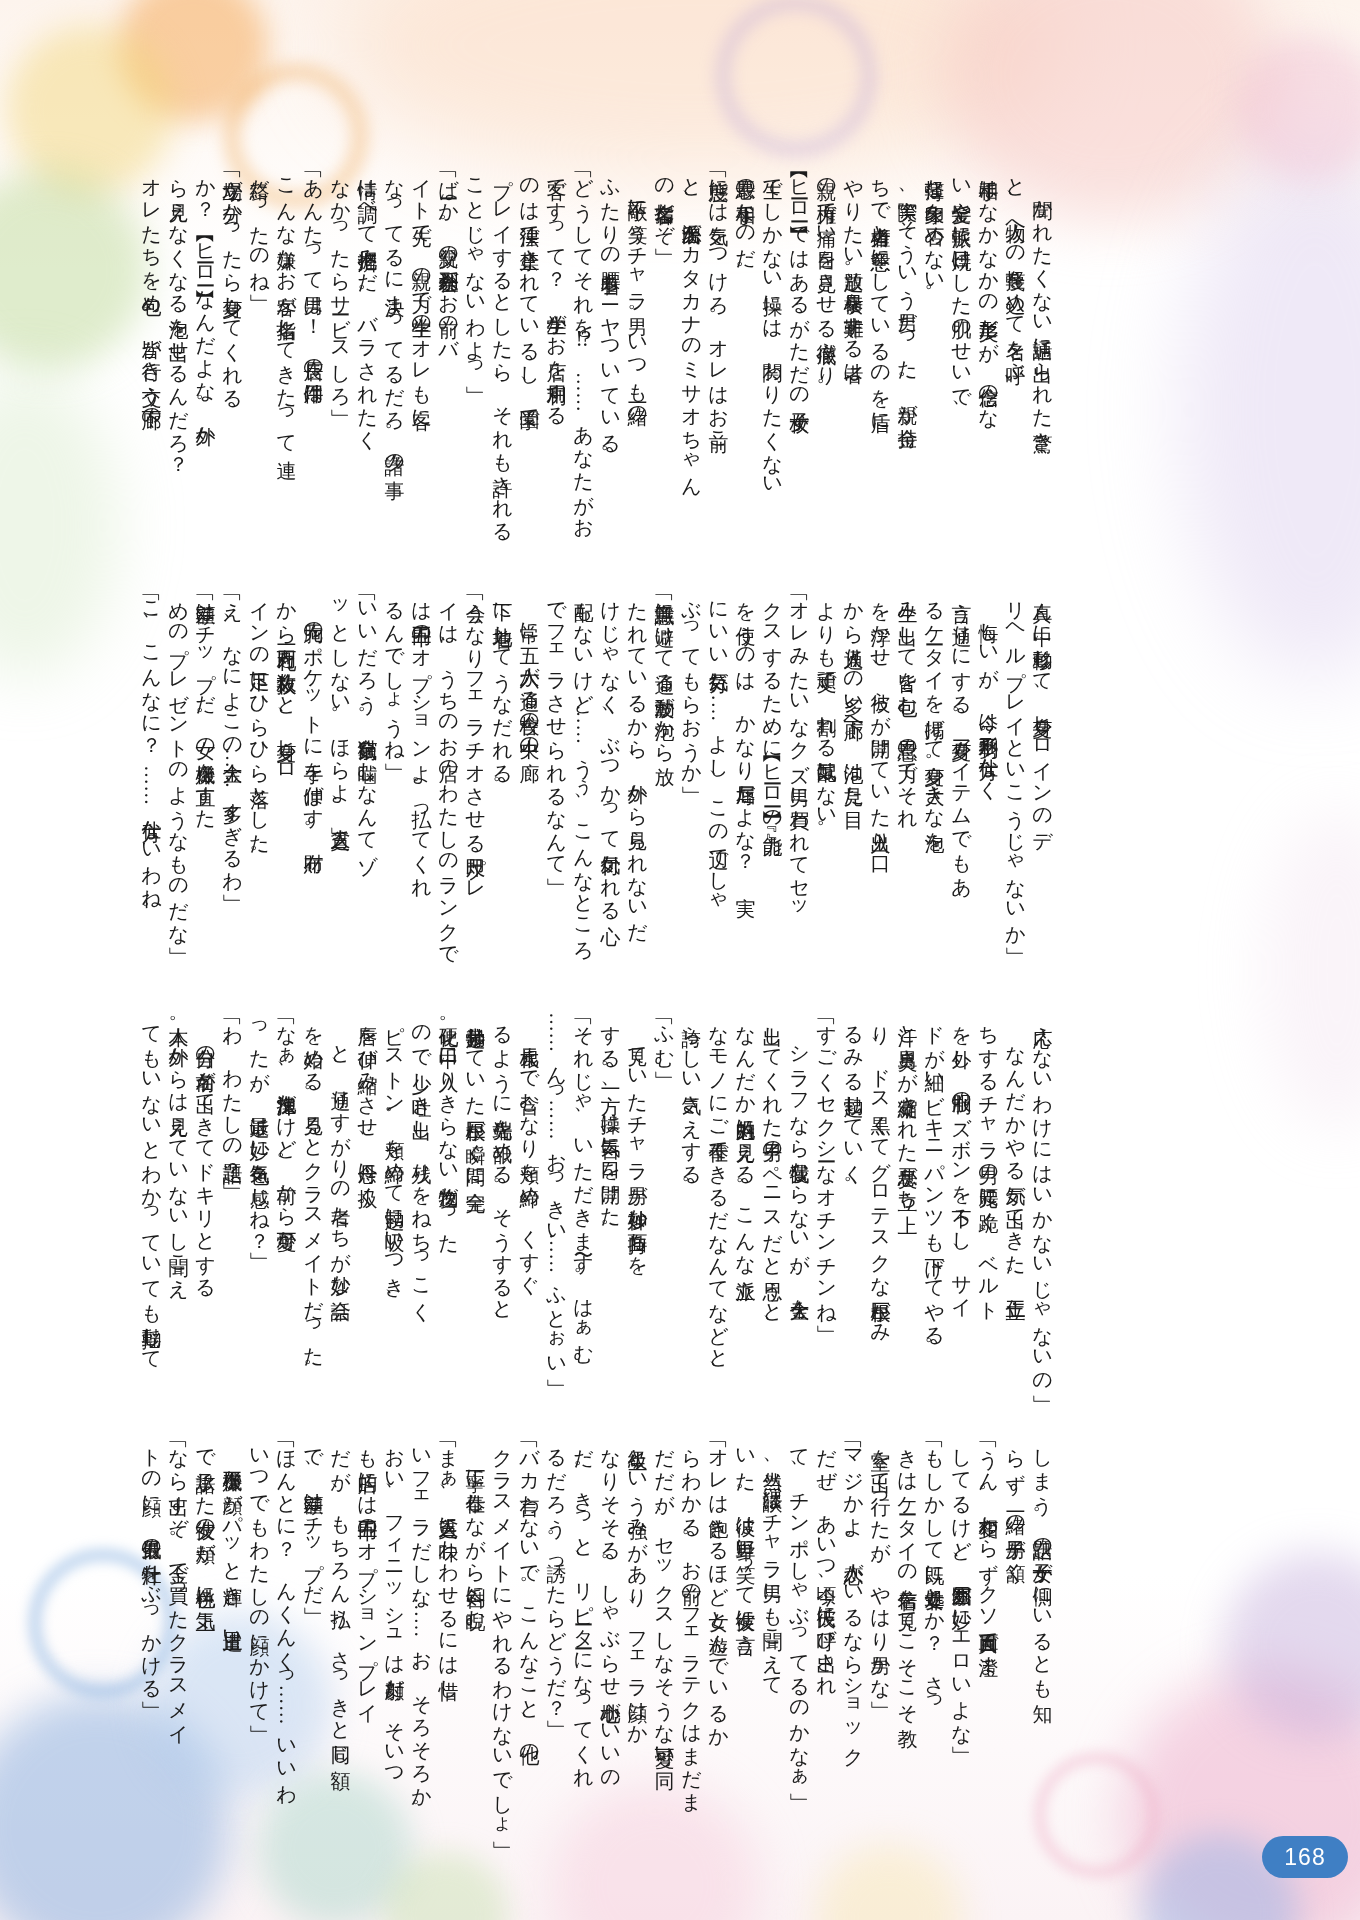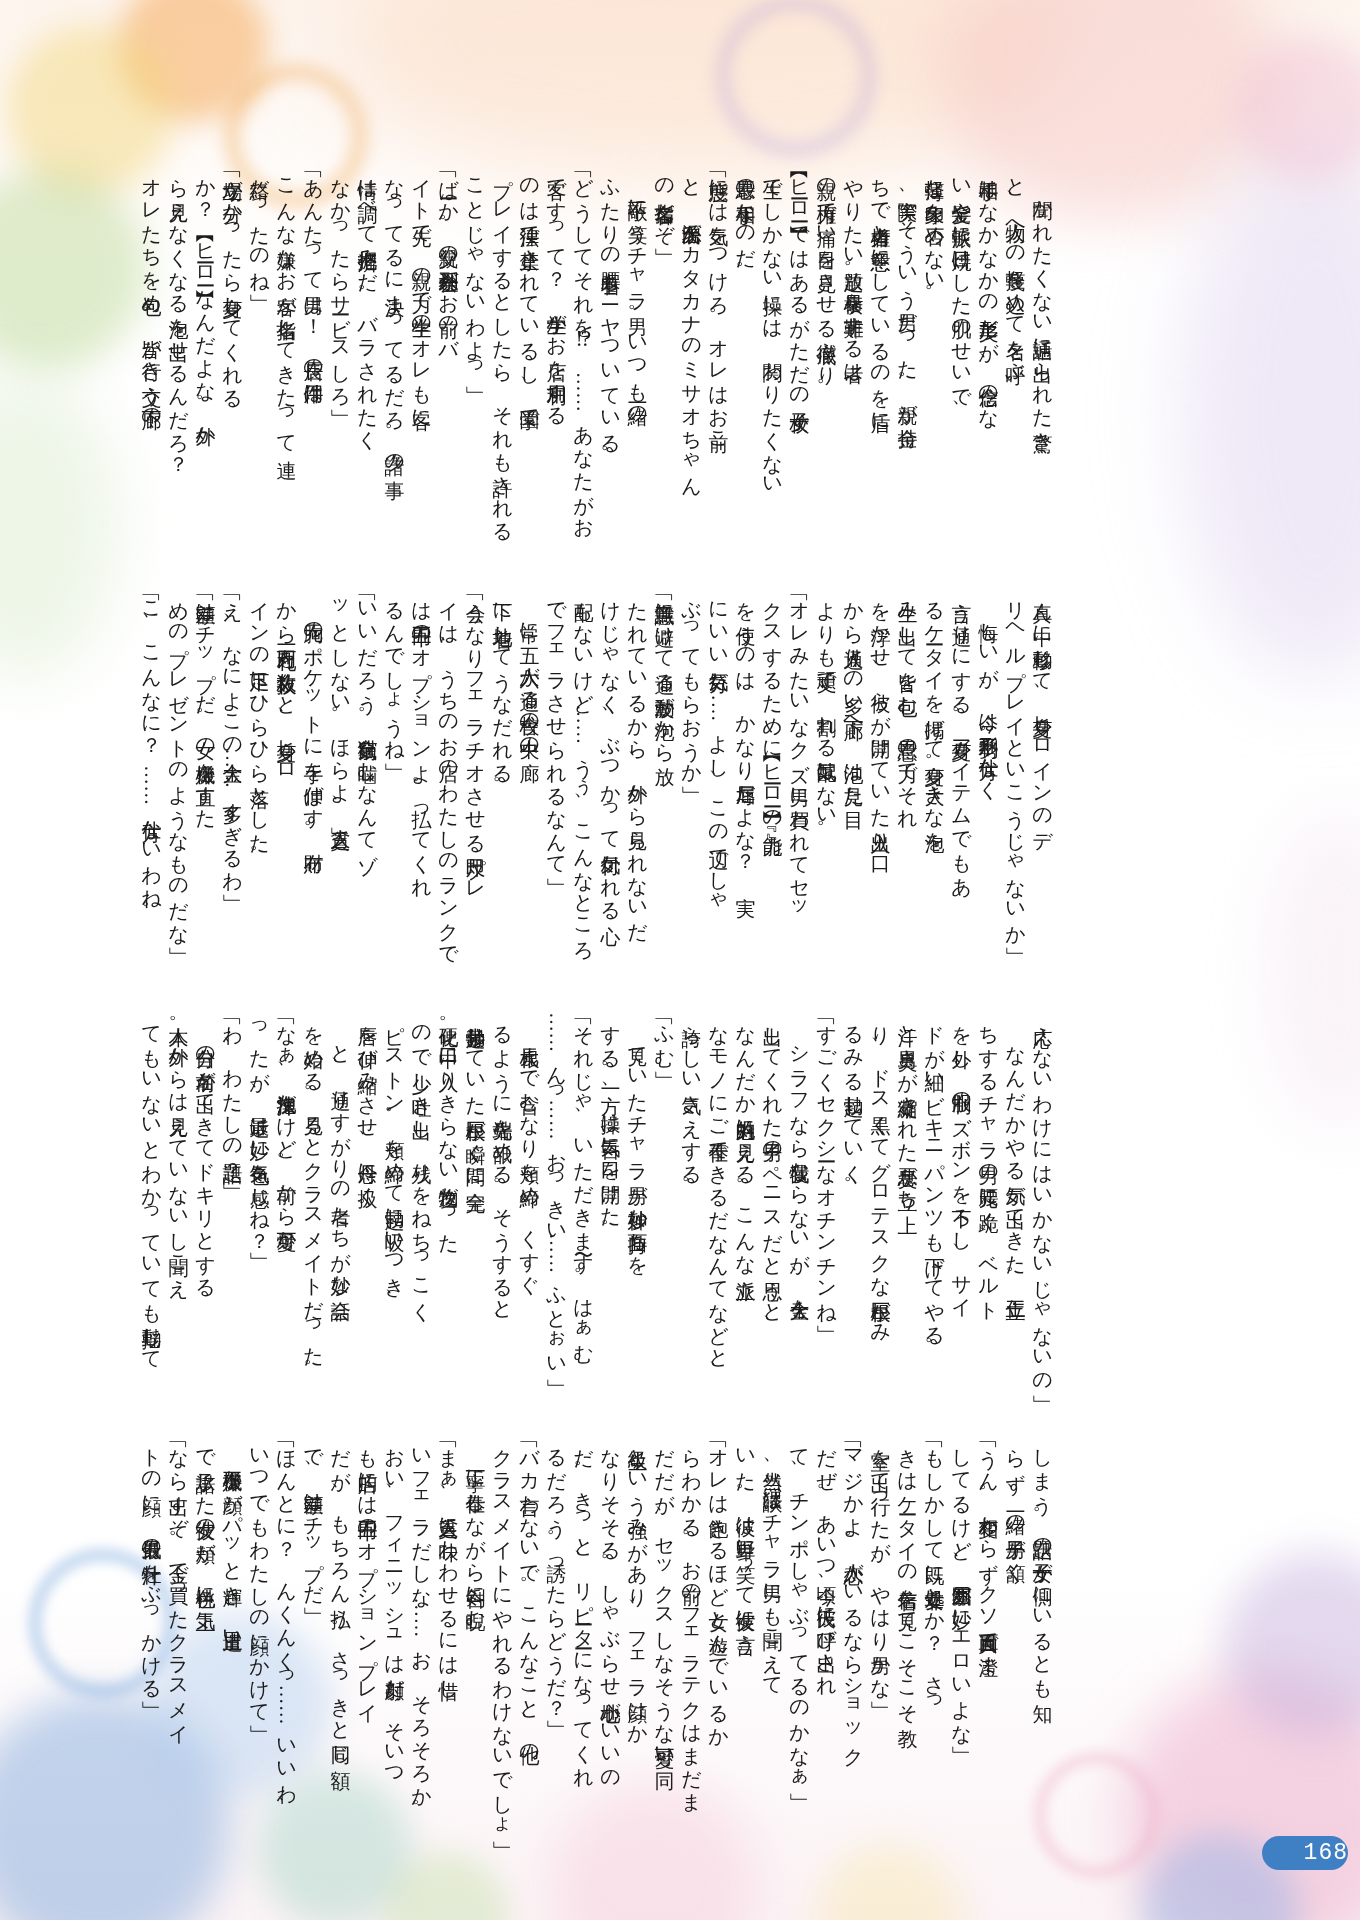--- a/index.html
+++ b/index.html
@@ -37,24 +37,24 @@
   .band{
     position:absolute;left:138px;width:918px;height:412px;
     writing-mode:vertical-rl;text-orientation:mixed;
     color:#1c1c1c;font-size:20px;line-height:27px;
     letter-spacing:.3px;
   }
   .band-1{top:165px;} .band-2{top:588px;} .band-3{top:1012px;} .band-4{top:1435px;}
   .tcol{width:27px;white-space:pre;}
   
   .pagenum{
-    position:absolute;left:1262px;top:1836px;width:86px;height:34px;
+    position:absolute;left:1262px;top:1836px;width:86px;height:42px;
     background:#3f7fc4;border-radius:21px;color:#fff;
-    display:flex;align-items:center;justify-content:flex-end;
-    font-family:Liberation Mono, monospace;
+    display:flex;align-items:center;justify-content:center;
+    font-family:Liberation Sans, sans-serif;
     font-size:23px;letter-spacing:1px;
   }
 </style>
 </head>
 <body>
 
 <div class="page">
 
   <div class="bk b1"></div>
   <div class="bk b2"></div>

